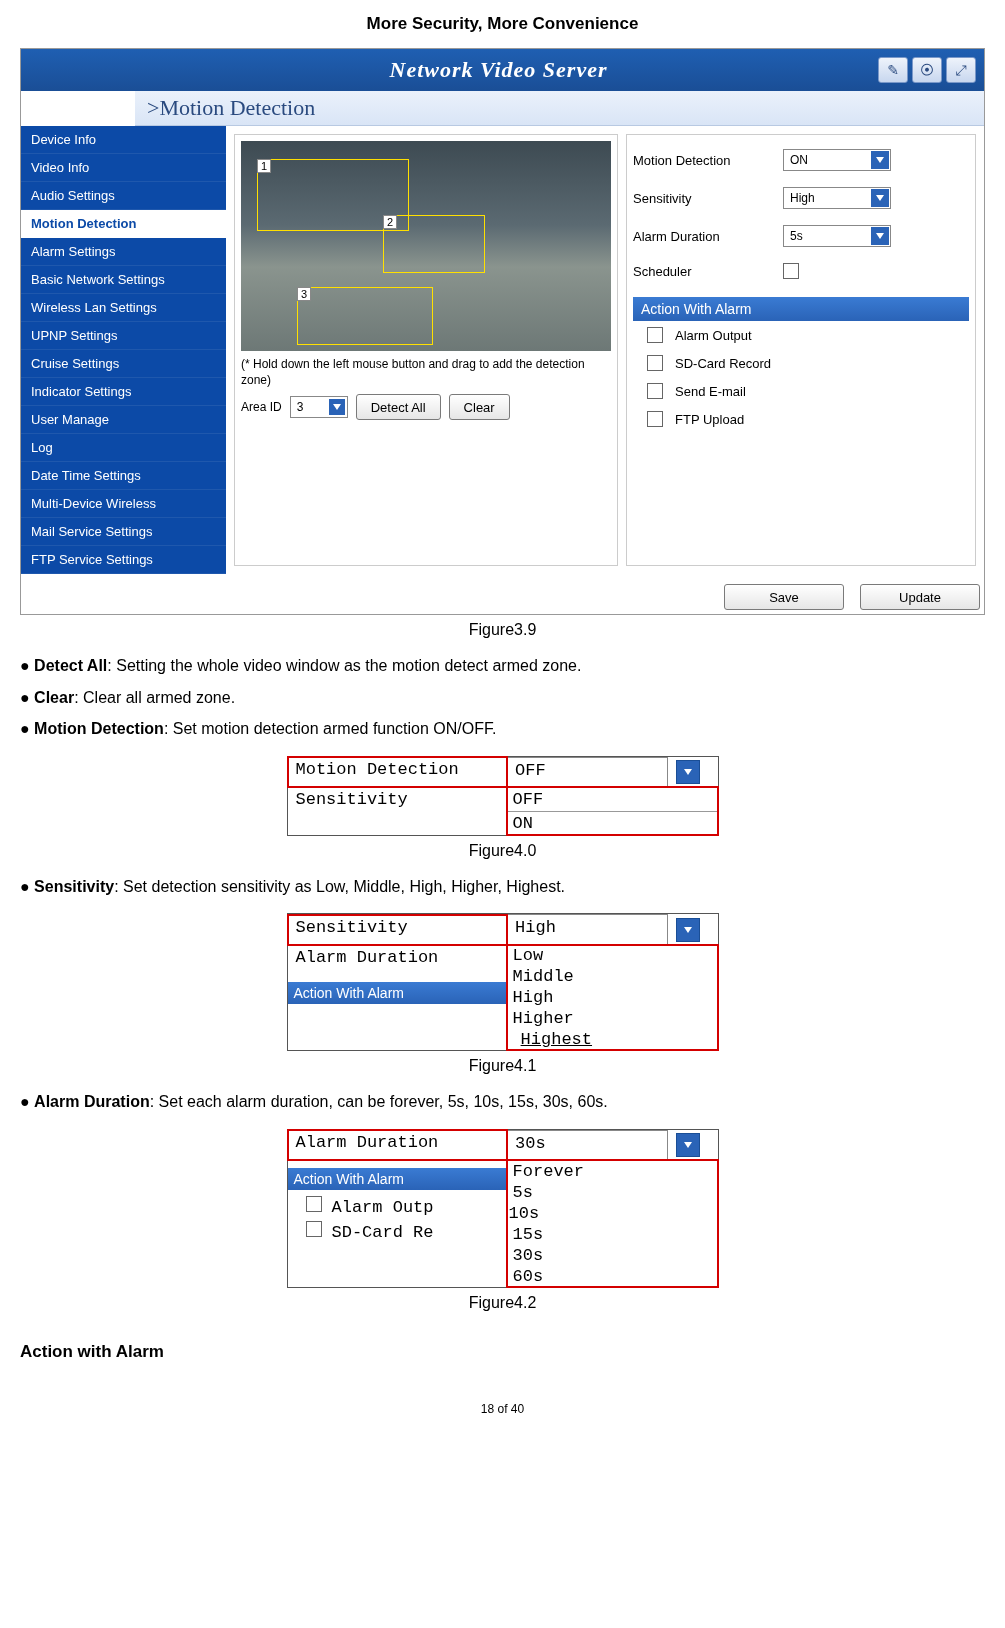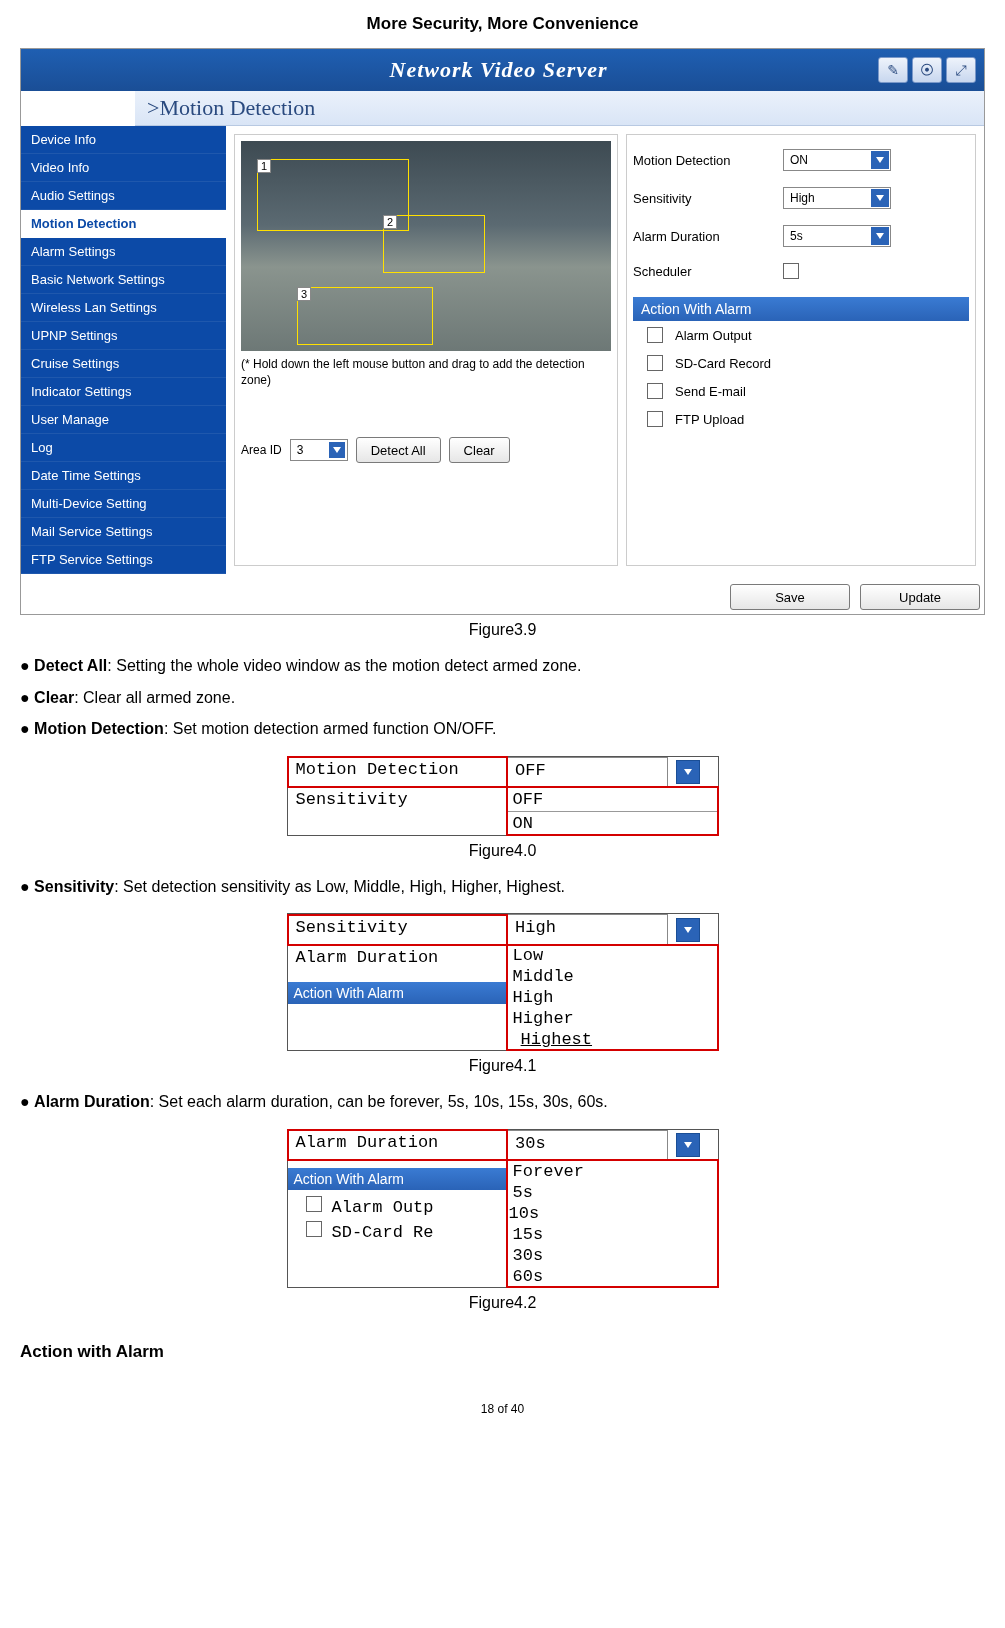--- a/index.html
+++ b/index.html
@@ -117,21 +117,21 @@
     color: #000;
     font-size: 11px;
     padding: 0 3px;
     border: 1px solid #888;
   }
   .zone1 { top: 18px; left: 16px; width: 150px; height: 70px; }
   .zone2 { top: 74px; left: 142px; width: 100px; height: 56px; }
   .zone3 { top: 146px; left: 56px; width: 134px; height: 56px; }
 
   .video-hint { font-size: 12px; color: #000; line-height: 1.3; margin-bottom: 6px;}
-  .video-controls { display: flex; align-items: center; gap: 8px; margin-top: 43px; }
+  .video-controls { display: flex; align-items: center; gap: 8px; }
   .video-controls .lbl { font-size: 12px; }
   .small-select {
     height: 20px; width: 48px; border: 1px solid #888;
     display: flex; align-items: center; justify-content: space-between;
     padding: 0 2px 0 6px; font-size: 12px; background: #fff;
   }
   .small-select .dd-btn {
     width: 16px; height: 16px; background: #2a63b7;
     display: flex; align-items: center; justify-content: center;
   }
@@ -192,21 +192,21 @@
   .action-row {
     display: flex; align-items: center;
     padding: 6px 0 6px 14px;
     gap: 12px;
     font-size: 13px;
   }
 
   .bottom-buttons {
     display: flex;
     justify-content: flex-end;
-    gap: 10px;
+    gap: 16px;
     padding: 10px 4px 4px 4px;
   }
   .bottom-buttons .btn { width: 90px; }
 
   .fig-caption { text-align: center; font-size: 16px; margin: 6px 0 14px 0; }
 
   
   .body-text { font-size: 16px; line-height: 1.6; }
   .body-text p { margin: 6px 0; }
   .body-text .lead { font-weight: bold; }
@@ -262,21 +262,21 @@
       <div class="sb-item active">Motion Detection</div>
       <div class="sb-item">Alarm Settings</div>
       <div class="sb-item">Basic Network Settings</div>
       <div class="sb-item">Wireless Lan Settings</div>
       <div class="sb-item">UPNP Settings</div>
       <div class="sb-item">Cruise Settings</div>
       <div class="sb-item">Indicator Settings</div>
       <div class="sb-item">User Manage</div>
       <div class="sb-item">Log</div>
       <div class="sb-item">Date Time Settings</div>
-      <div class="sb-item">Multi-Device Setting</div>
+      <div class="sb-item">Multi-Device Wireless</div>
       <div class="sb-item">Mail Service Settings</div>
       <div class="sb-item">FTP Service Settings</div>
     </div>
     <div class="nvs-main">
       <div class="video-pane">
         <div class="video-frame">
           <div class="zone-box zone1">
             <span class="zone-label">1</span>
           </div>
           <div class="zone-box zone2">

